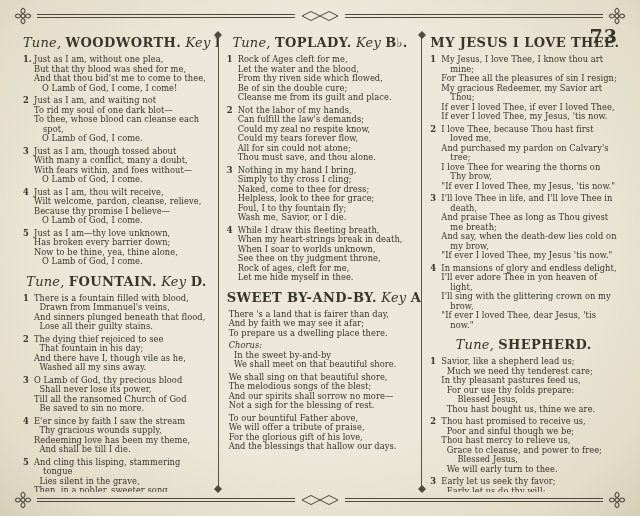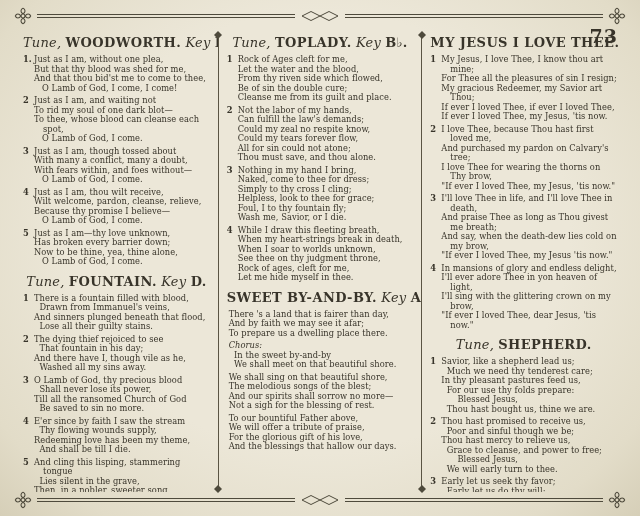--- a/index.html
+++ b/index.html
@@ -198,21 +198,21 @@
                 <div class="vline">  Shall never lose its power,</div>
                 <div class="vline">Till all the ransomed Church of God</div>
                 <div class="vline">  Be saved to sin no more.</div>
               </div>
             </div>
 
             <div class="verse">
               <span class="vnum">4</span>
               <div class="vlines">
                 <div class="vline">E'er since by faith I saw the stream</div>
-                <div class="vline">  Thy flowing wounds supply,</div>
+                <div class="vline">  Thy gracious wounds supply,</div>
                 <div class="vline">Redeeming love has been my theme,</div>
                 <div class="vline">  And shall be till I die.</div>
               </div>
             </div>
 
             <div class="verse">
               <span class="vnum">5</span>
               <div class="vlines">
                 <div class="vline">And cling this lisping, stammering tongue</div>
                 <div class="vline">  Lies silent in the grave,</div>
@@ -263,22 +263,22 @@
                 <div class="vline">Could my tears forever flow,</div>
                 <div class="vline">All for sin could not atone;</div>
                 <div class="vline">Thou must save, and thou alone.</div>
               </div>
             </div>
 
             <div class="verse">
               <span class="vnum">3</span>
               <div class="vlines">
                 <div class="vline">Nothing in my hand I bring,</div>
+                <div class="vline">Simply to thy cross I cling;</div>
                 <div class="vline">Naked, come to thee for dress;</div>
-                <div class="vline">Simply to thy cross I cling;</div>
                 <div class="vline">Helpless, look to thee for grace;</div>
                 <div class="vline">Foul, I to thy fountain fly;</div>
                 <div class="vline">Wash me, Savior, or I die.</div>
               </div>
             </div>
 
             <div class="verse">
               <span class="vnum">4</span>
               <div class="vlines">
                 <div class="vline">While I draw this fleeting breath,</div>

